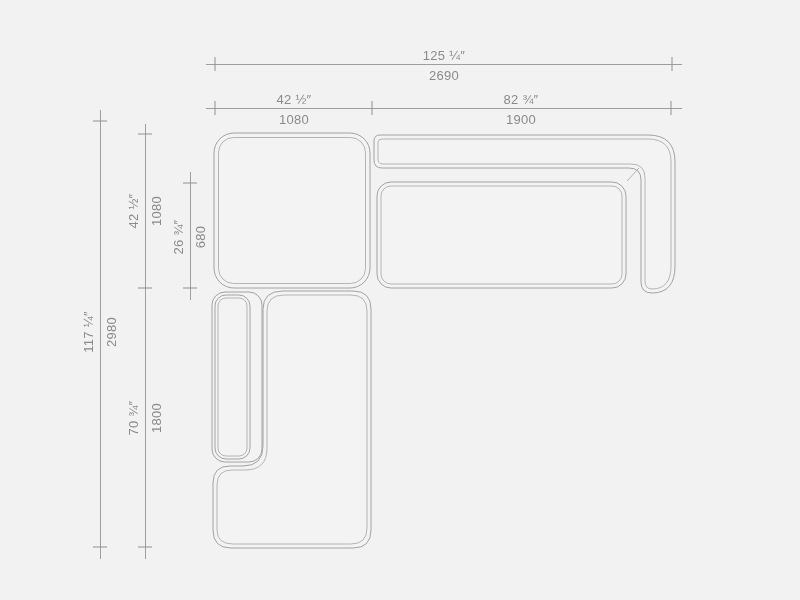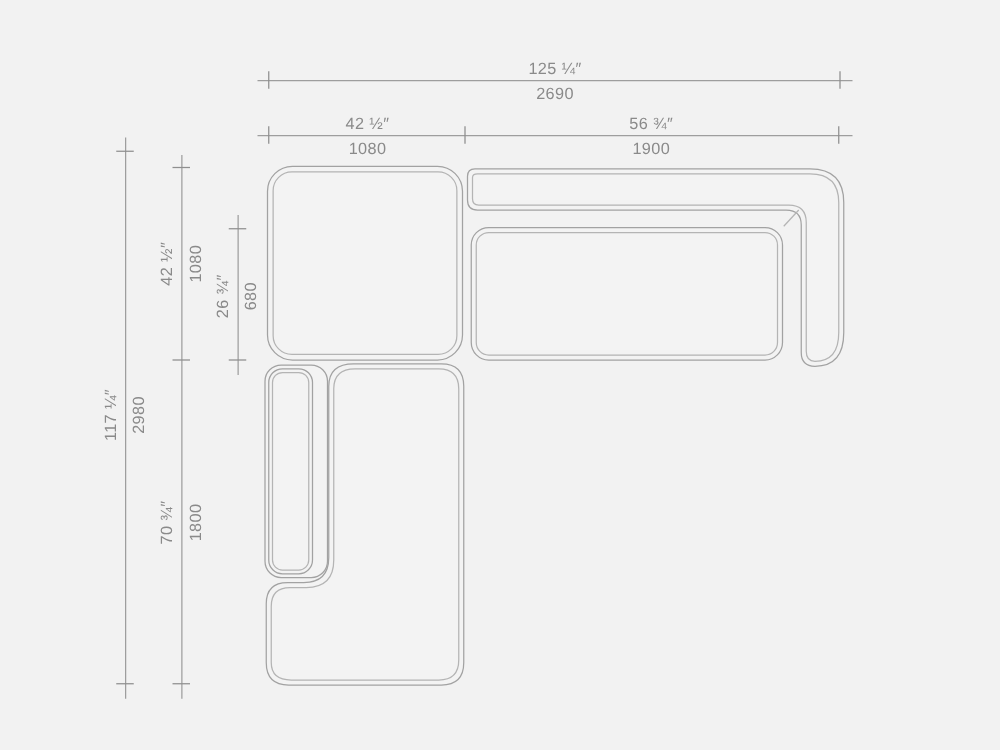--- a/index.html
+++ b/index.html
@@ -67,21 +67,21 @@
     <div class="dim-label" style="left:444px;top:75px">2690</div>
   </div>
 
   <div>
     <div class="dim-line hline" style="left:206px;top:108px;width:476px"></div>
     <div class="tick tick-v" style="left:215px;top:108px"></div>
     <div class="tick tick-v" style="left:372px;top:108px"></div>
     <div class="tick tick-v" style="left:671px;top:108px"></div>
     <div class="dim-label" style="left:294px;top:99px">42 ½″</div>
     <div class="dim-label" style="left:294px;top:119px">1080</div>
-    <div class="dim-label" style="left:521px;top:99px">56 ¾″</div>
+    <div class="dim-label" style="left:521px;top:99px">82 ¾″</div>
     <div class="dim-label" style="left:521px;top:119px">1900</div>
   </div>
 
   <div>
     <div class="dim-line vline" style="left:100px;top:110px;height:449px"></div>
     <div class="tick tick-h" style="left:100px;top:121px"></div>
     <div class="tick tick-h" style="left:100px;top:547px"></div>
     <div class="dim-label rot" style="left:88px;top:332px">117 ¼″</div>
     <div class="dim-label rot" style="left:111px;top:332px">2980</div>
   </div>

